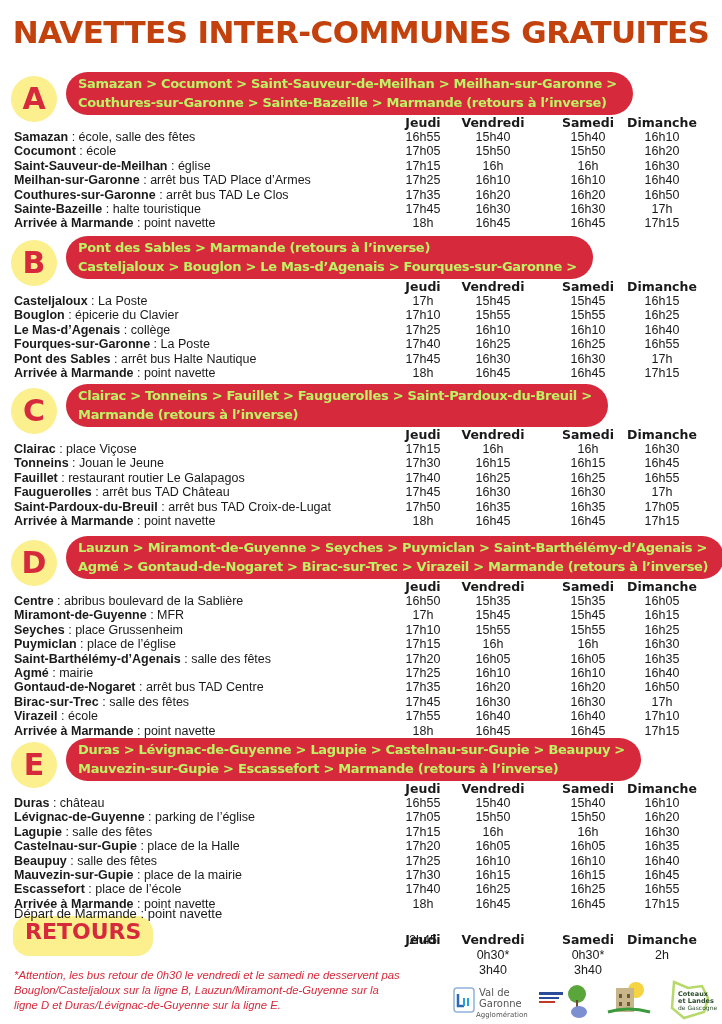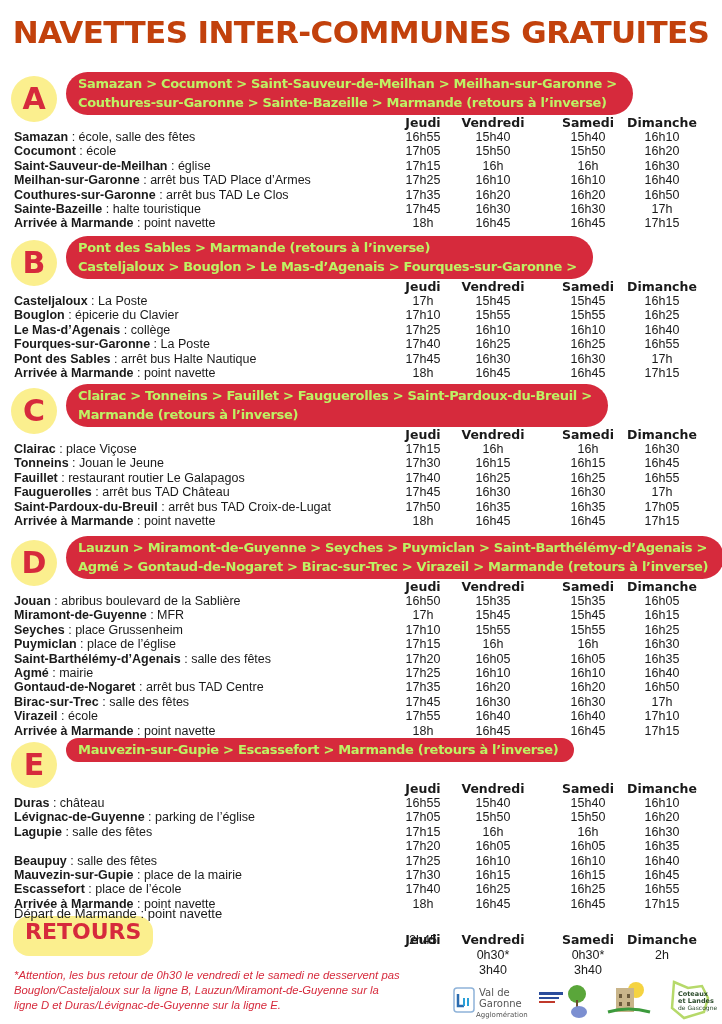--- a/index.html
+++ b/index.html
@@ -218,21 +218,21 @@
         <div>Agmé &gt; Gontaud-de-Nogaret &gt; Birac-sur-Trec &gt; Virazeil &gt; Marmande (retours à l’inverse)</div>
       </div>
       <div class="sched" style="top: 39px;">
         <div class="hdr">
           <span class="c c1">Jeudi</span>
           <span class="c c2">Vendredi</span>
           <span class="c c3">Samedi</span>
           <span class="c c4">Dimanche</span>
         </div>
         <div class="row">
-          <span class="stop"><b>Jouan</b><span> : abribus boulevard de la Sablière</span></span>
+          <span class="stop"><b>Centre</b><span> : abribus boulevard de la Sablière</span></span>
           <span class="c c1">16h50</span>
           <span class="c c2">15h35</span>
           <span class="c c3">15h35</span>
           <span class="c c4">16h05</span>
         </div>
         <div class="row">
           <span class="stop"><b>Miramont-de-Guyenne</b><span> : MFR</span></span>
           <span class="c c1">17h</span>
           <span class="c c2">15h45</span>
           <span class="c c3">15h45</span>
@@ -292,20 +292,21 @@
           <span class="c c1">18h</span>
           <span class="c c2">16h45</span>
           <span class="c c3">16h45</span>
           <span class="c c4">17h15</span>
         </div>
       </div>
     </div>
     <div class="line" style="top: 742px;">
       <div class="badge">E</div>
       <div class="banner">
+        <div>Duras &gt; Lévignac-de-Guyenne &gt; Lagupie &gt; Castelnau-sur-Gupie &gt; Beaupuy &gt;</div>
         <div>Mauvezin-sur-Gupie &gt; Escassefort &gt; Marmande (retours à l’inverse)</div>
       </div>
       <div class="sched" style="top: 39px;">
         <div class="hdr">
           <span class="c c1">Jeudi</span>
           <span class="c c2">Vendredi</span>
           <span class="c c3">Samedi</span>
           <span class="c c4">Dimanche</span>
         </div>
         <div class="row">
@@ -323,20 +324,21 @@
           <span class="c c4">16h20</span>
         </div>
         <div class="row">
           <span class="stop"><b>Lagupie</b><span> : salle des fêtes</span></span>
           <span class="c c1">17h15</span>
           <span class="c c2">16h</span>
           <span class="c c3">16h</span>
           <span class="c c4">16h30</span>
         </div>
         <div class="row">
+          <span class="stop"><b>Castelnau-sur-Gupie</b><span> : place de la Halle</span></span>
           <span class="c c1">17h20</span>
           <span class="c c2">16h05</span>
           <span class="c c3">16h05</span>
           <span class="c c4">16h35</span>
         </div>
         <div class="row">
           <span class="stop"><b>Beaupuy</b><span> : salle des fêtes</span></span>
           <span class="c c1">17h25</span>
           <span class="c c2">16h10</span>
           <span class="c c3">16h10</span>

